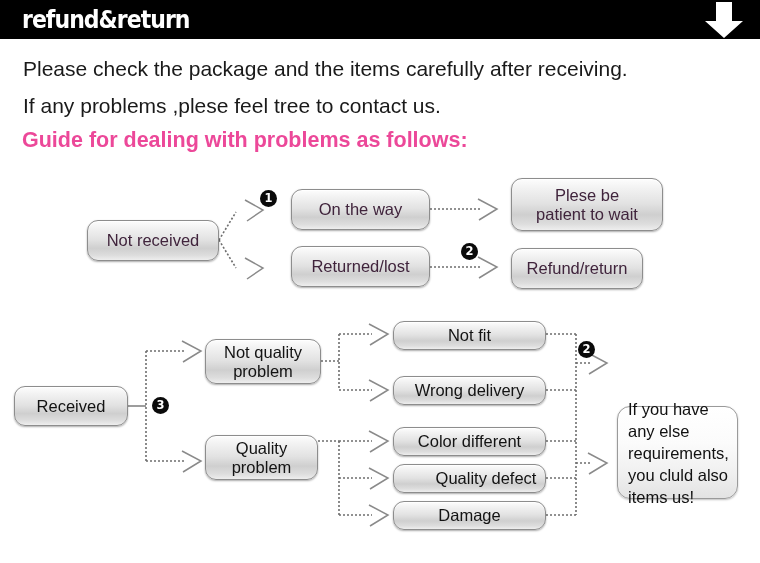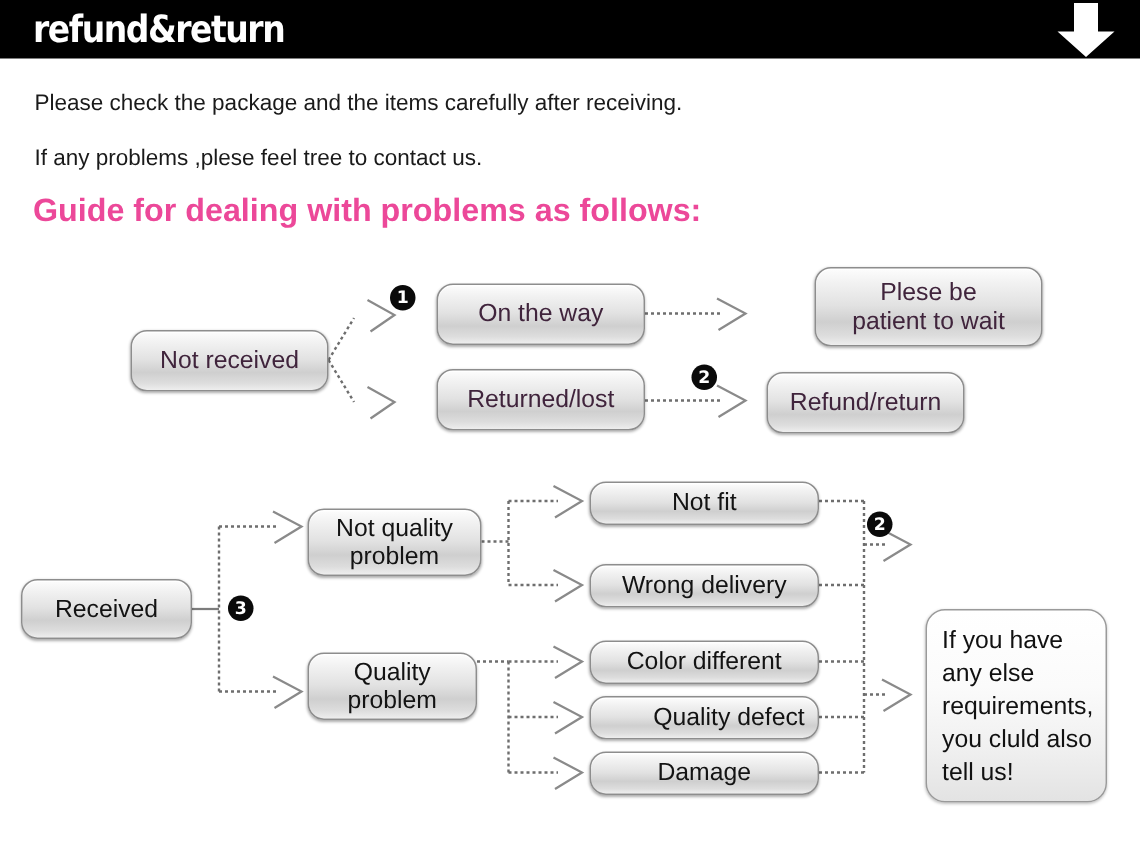--- a/index.html
+++ b/index.html
@@ -27,21 +27,21 @@
     white-space:nowrap;
   }
   .header-arrow{
     position:absolute;right:34px;top:2px;
     width:42px;height:36px;
   }
 
   
   .intro{
     position:absolute;left:23px;
-    color:#1a1a1a;font-size:15px;line-height:20px;
+    color:#1a1a1a;font-size:21px;line-height:20px;
     white-space:nowrap;
   }
   #intro1{top:59px;}
   #intro2{top:96px;}
 
   .guide-title{
     position:absolute;left:22px;top:128px;
     color:#ec4899;font-size:21.5px;font-weight:bold;
     white-space:nowrap;
   }
@@ -162,21 +162,21 @@
   </svg>
 
   <div class="node purple" style="left:87px;top:220px;width:132px;height:41px;">Not received</div>
 
   <div class="badge" style="left:260px;top:190px;">1</div>
 
   <div class="node purple" style="left:291px;top:189px;width:139px;height:41px;">On the way</div>
 
   <div class="node purple" style="left:291px;top:246px;width:139px;height:41px;">Returned/lost</div>
 
-  <div class="node purple" style="left:511px;top:178px;width:152px;height:53px;flex-direction:column;margin-left:32px;">
+  <div class="node purple" style="left:511px;top:178px;width:152px;height:53px;flex-direction:column;">
     <span>Plese be</span>
     <span>patient to wait</span>
   </div>
 
   <div class="badge" style="left:461px;top:243px;">2</div>
 
   <div class="node purple" style="left:511px;top:248px;width:132px;height:41px;">Refund/return</div>
 
   <div class="node" style="left:14px;top:386px;width:114px;height:40px;">Received</div>
 
@@ -198,21 +198,21 @@
 
   <div class="node" style="left:393px;top:427px;width:153px;height:29px;">Color different</div>
 
   <div class="node" style="left:393px;top:464px;width:153px;height:29px;padding-left:39px;">Quality defect</div>
 
   <div class="node" style="left:393px;top:501px;width:153px;height:29px;">Damage</div>
 
   <div class="badge" style="left:578px;top:341px;">2</div>
 
 
-  <div class="node plain lefttext" style="left:617px;top:406px;width:121px;height:129px;flex-direction:column;align-items:flex-start;justify-content:center;line-height:22px;">
+  <div class="node plain lefttext" style="left:617px;top:406px;width:121px;height:93px;flex-direction:column;align-items:flex-start;justify-content:center;line-height:22px;">
     <span>If you have</span>
     <span>any else</span>
     <span>requirements,</span>
     <span>you cluld also</span>
-    <span>tell us!</span>
+    <span>items us!</span>
   </div>
 
 </div>
 
 </body></html>

